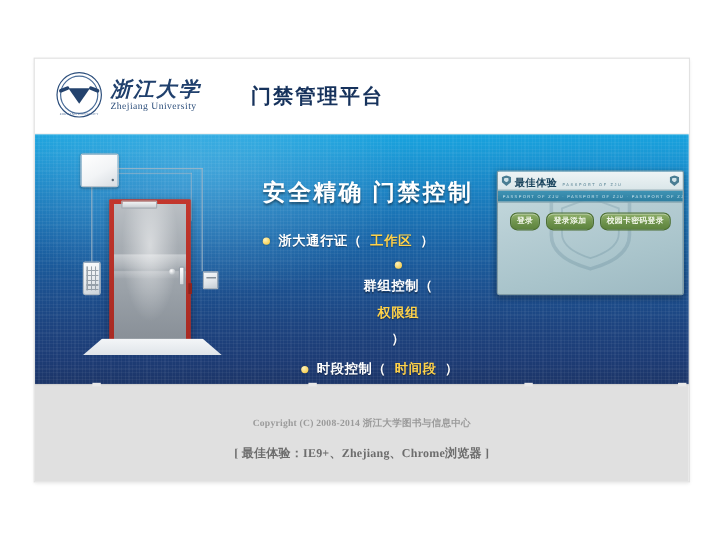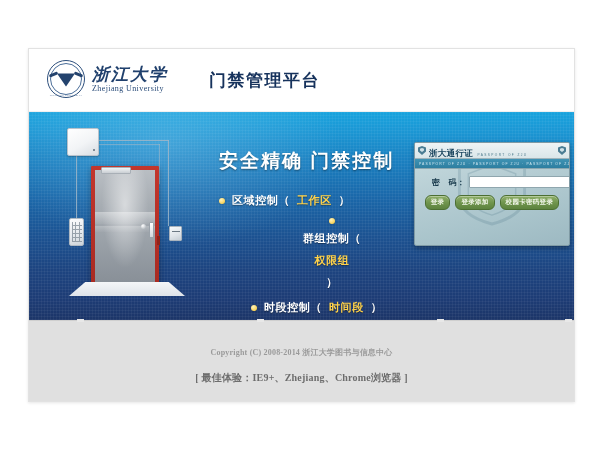--- a/index.html
+++ b/index.html
@@ -570,21 +570,21 @@
       <div id="floor"></div>
     </div>
 
     <div id="banner-copy">
       <div id="headline">安全精确  门禁控制</div>
 
       <div id="feature-list">
 
         <div class="feature-row">
           <span class="feature-dot"></span>
-          <span>区域控制（</span>
+          <span>浙大通行证（</span>
           <span class="feature-accent">工作区</span>
           <span>）</span>
         </div>
 
         <div class="feature-row indent-1">
           <span class="feature-dot"></span>
           <span>群组控制（</span>
           <span class="feature-accent">权限组</span>
           <span>）</span>
         </div>
@@ -602,38 +602,34 @@
     <div id="login-panel">
 
       <svg id="login-watermark" viewBox="0 0 100 100">
         <path d="M50 4 L94 20 L94 58 Q94 84 50 96 Q6 84 6 58 L6 20 Z" fill="none" stroke="#2b5a70" stroke-width="4"></path>
         <path d="M50 16 L82 28 L82 56 Q82 74 50 84 Q18 74 18 56 L18 28 Z" fill="none" stroke="#2b5a70" stroke-width="2"></path>
       </svg>
 
       <div id="panel-titlebar">
         <span class="shield-ico"></span>
         <span id="panel-title-texts">
-          <span id="panel-title-cn">浙大通行证</span>
+          <span id="panel-title-cn">最佳体验</span>
           <span id="panel-title-en">PASSPORT OF ZJU</span>
         </span>
         <span id="panel-title-spacer"></span>
         <span class="shield-ico"></span>
       </div>
 
       <div id="passport-strip">
         <span class="strip-text">PASSPORT OF ZJU  ·  PASSPORT OF ZJU  ·  PASSPORT OF ZJU  ·  PASSPORT OF ZJU  ·  PASSPORT OF ZJU</span>
       </div>
 
       <div id="login-form">
 
 
-        <div class="form-row">
-          <span class="form-label">密　码：</span>
-          <input class="form-input" type="password" value="" style="">
-        </div>
 
       </div>
 
       <div id="button-row">
         <button class="login-btn">登录</button>
         <button class="login-btn">登录添加</button>
         <button class="login-btn">校园卡密码登录</button>
       </div>
 
     </div>

